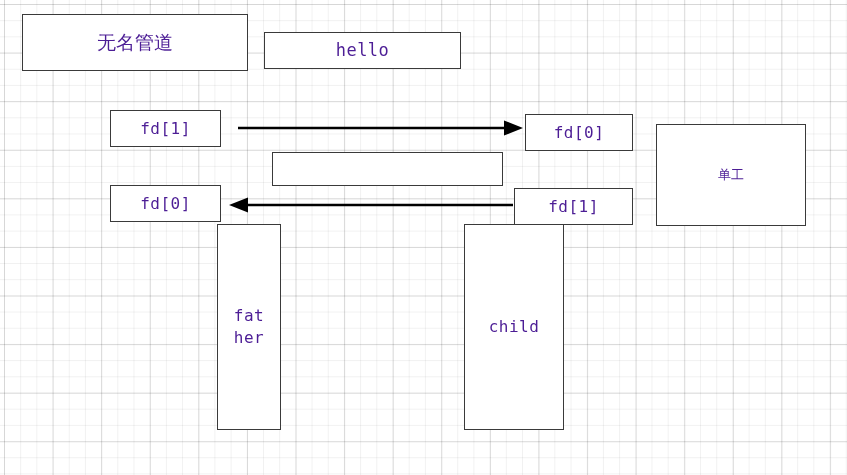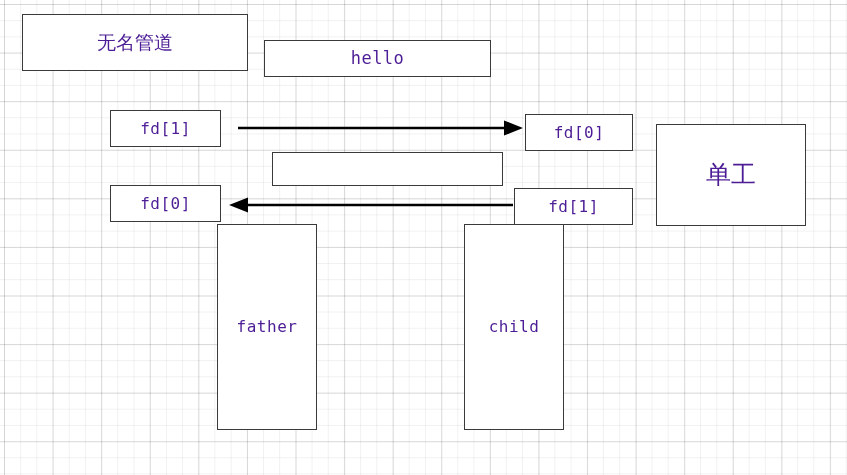--- a/index.html
+++ b/index.html
@@ -56,21 +56,21 @@
     letter-spacing: 0.5px;
     text-align: center;
   }
   .node-proc {
     font-size: 16px;
     letter-spacing: 0.5px;
     word-break: break-all;
     padding: 0 14px;
   }
   .node-simplex {
-    font-size: 25px;
+    font-size: 13px;
   }
   svg.arrows {
     position: absolute;
     left: 0;
     top: 0;
     width: 847px;
     height: 475px;
     overflow: visible;
     pointer-events: none;
   }
@@ -88,21 +88,21 @@
     <g>
       <line x1="513" y1="205" x2="242" y2="205" stroke="#000000" stroke-width="2.6"></line>
       <polygon points="229,205 248,197.5 248,212.5" fill="#000000"></polygon>
     </g>
   </svg>
 
   <div class="node node-title cjk" style="left:22px; top:14px; width:226px; height:57px;">
     <span>无名管道</span>
   </div>
 
-  <div class="node node-hello mono" style="left:264px; top:40px; width:227px; height:37px;">
+  <div class="node node-hello mono" style="left:264px; top:32px; width:197px; height:37px;">
     <span>hello</span>
   </div>
 
   <div class="node node-fd mono" style="left:110px; top:110px; width:111px; height:37px;">
     <span>fd[1]</span>
   </div>
 
   <div class="node node-fd mono" style="left:525px; top:114px; width:108px; height:37px;">
     <span>fd[0]</span>
   </div>
@@ -116,21 +116,21 @@
   </div>
 
   <div class="node node-fd mono" style="left:514px; top:188px; width:119px; height:37px;">
     <span>fd[1]</span>
   </div>
 
   <div class="node node-simplex cjk" style="left:656px; top:124px; width:150px; height:102px;">
     <span>单工</span>
   </div>
 
-  <div class="node node-proc mono" style="left:217px; top:224px; width:100px; height:206px;">
+  <div class="node node-proc mono" style="left:217px; top:224px; width:64px; height:206px;">
     <span>father</span>
   </div>
 
   <div class="node node-proc mono" style="left:464px; top:224px; width:100px; height:206px;">
     <span>child</span>
   </div>
 
 </div>
 
 </body></html>

